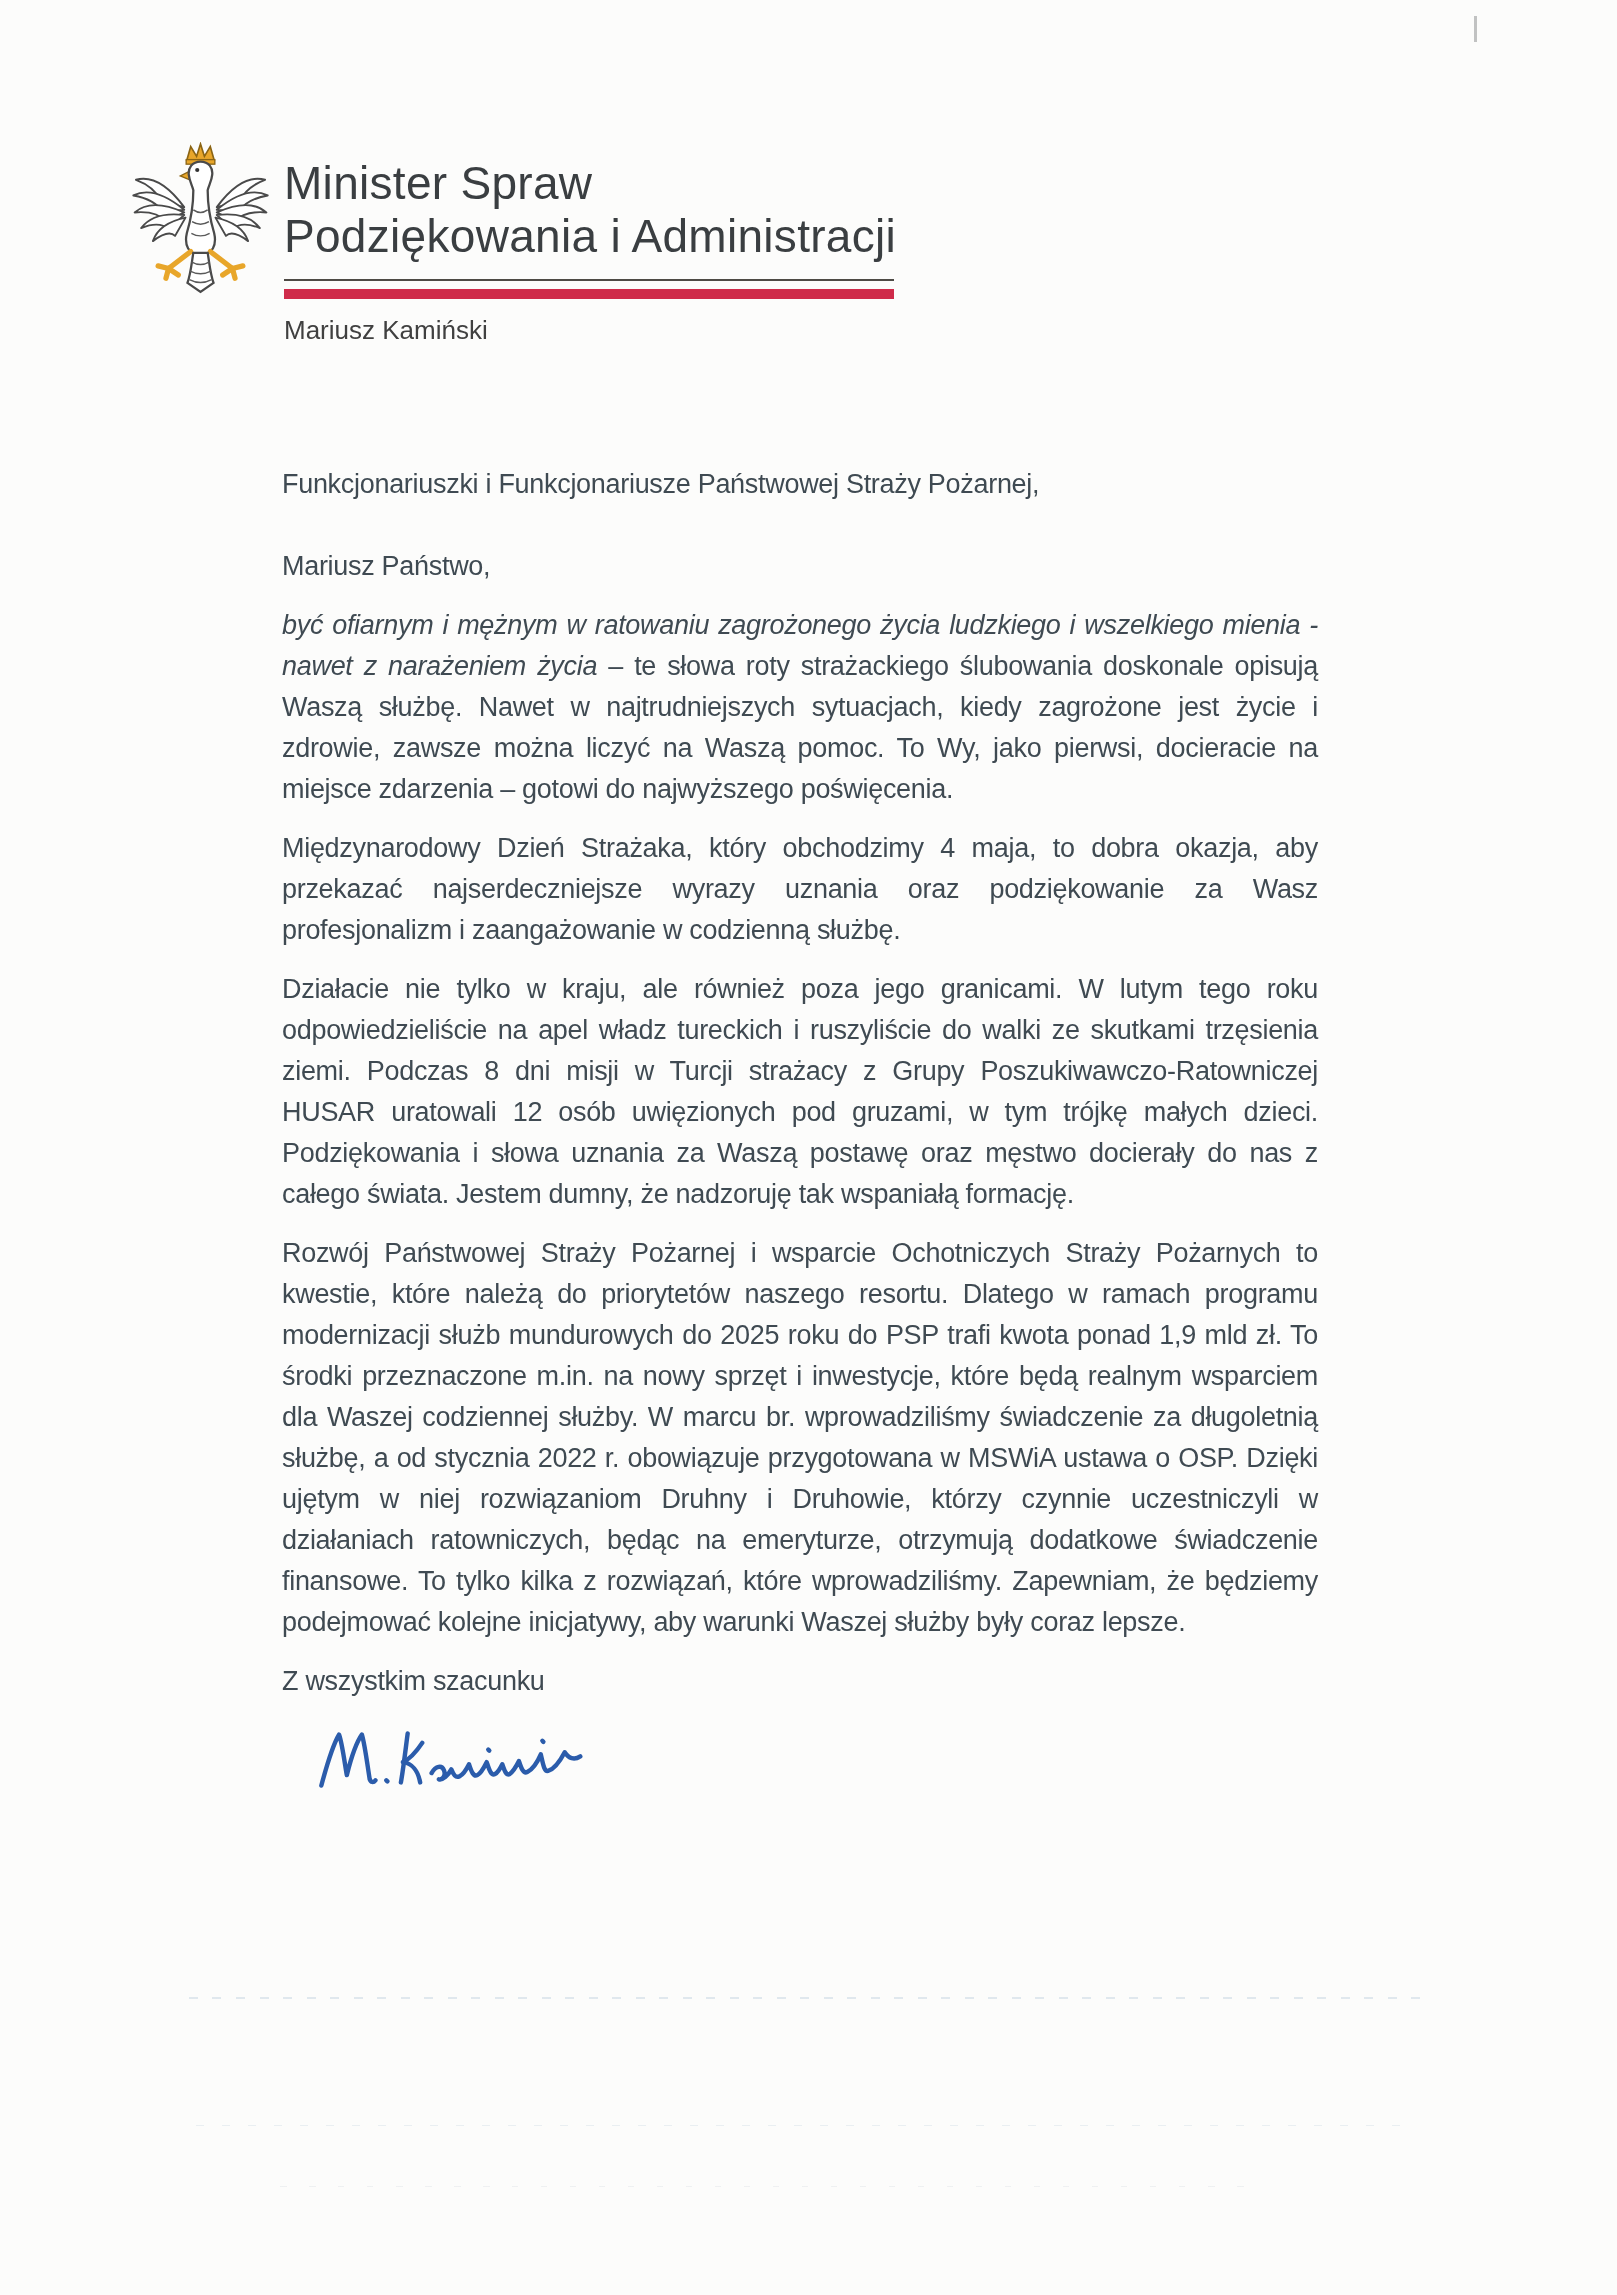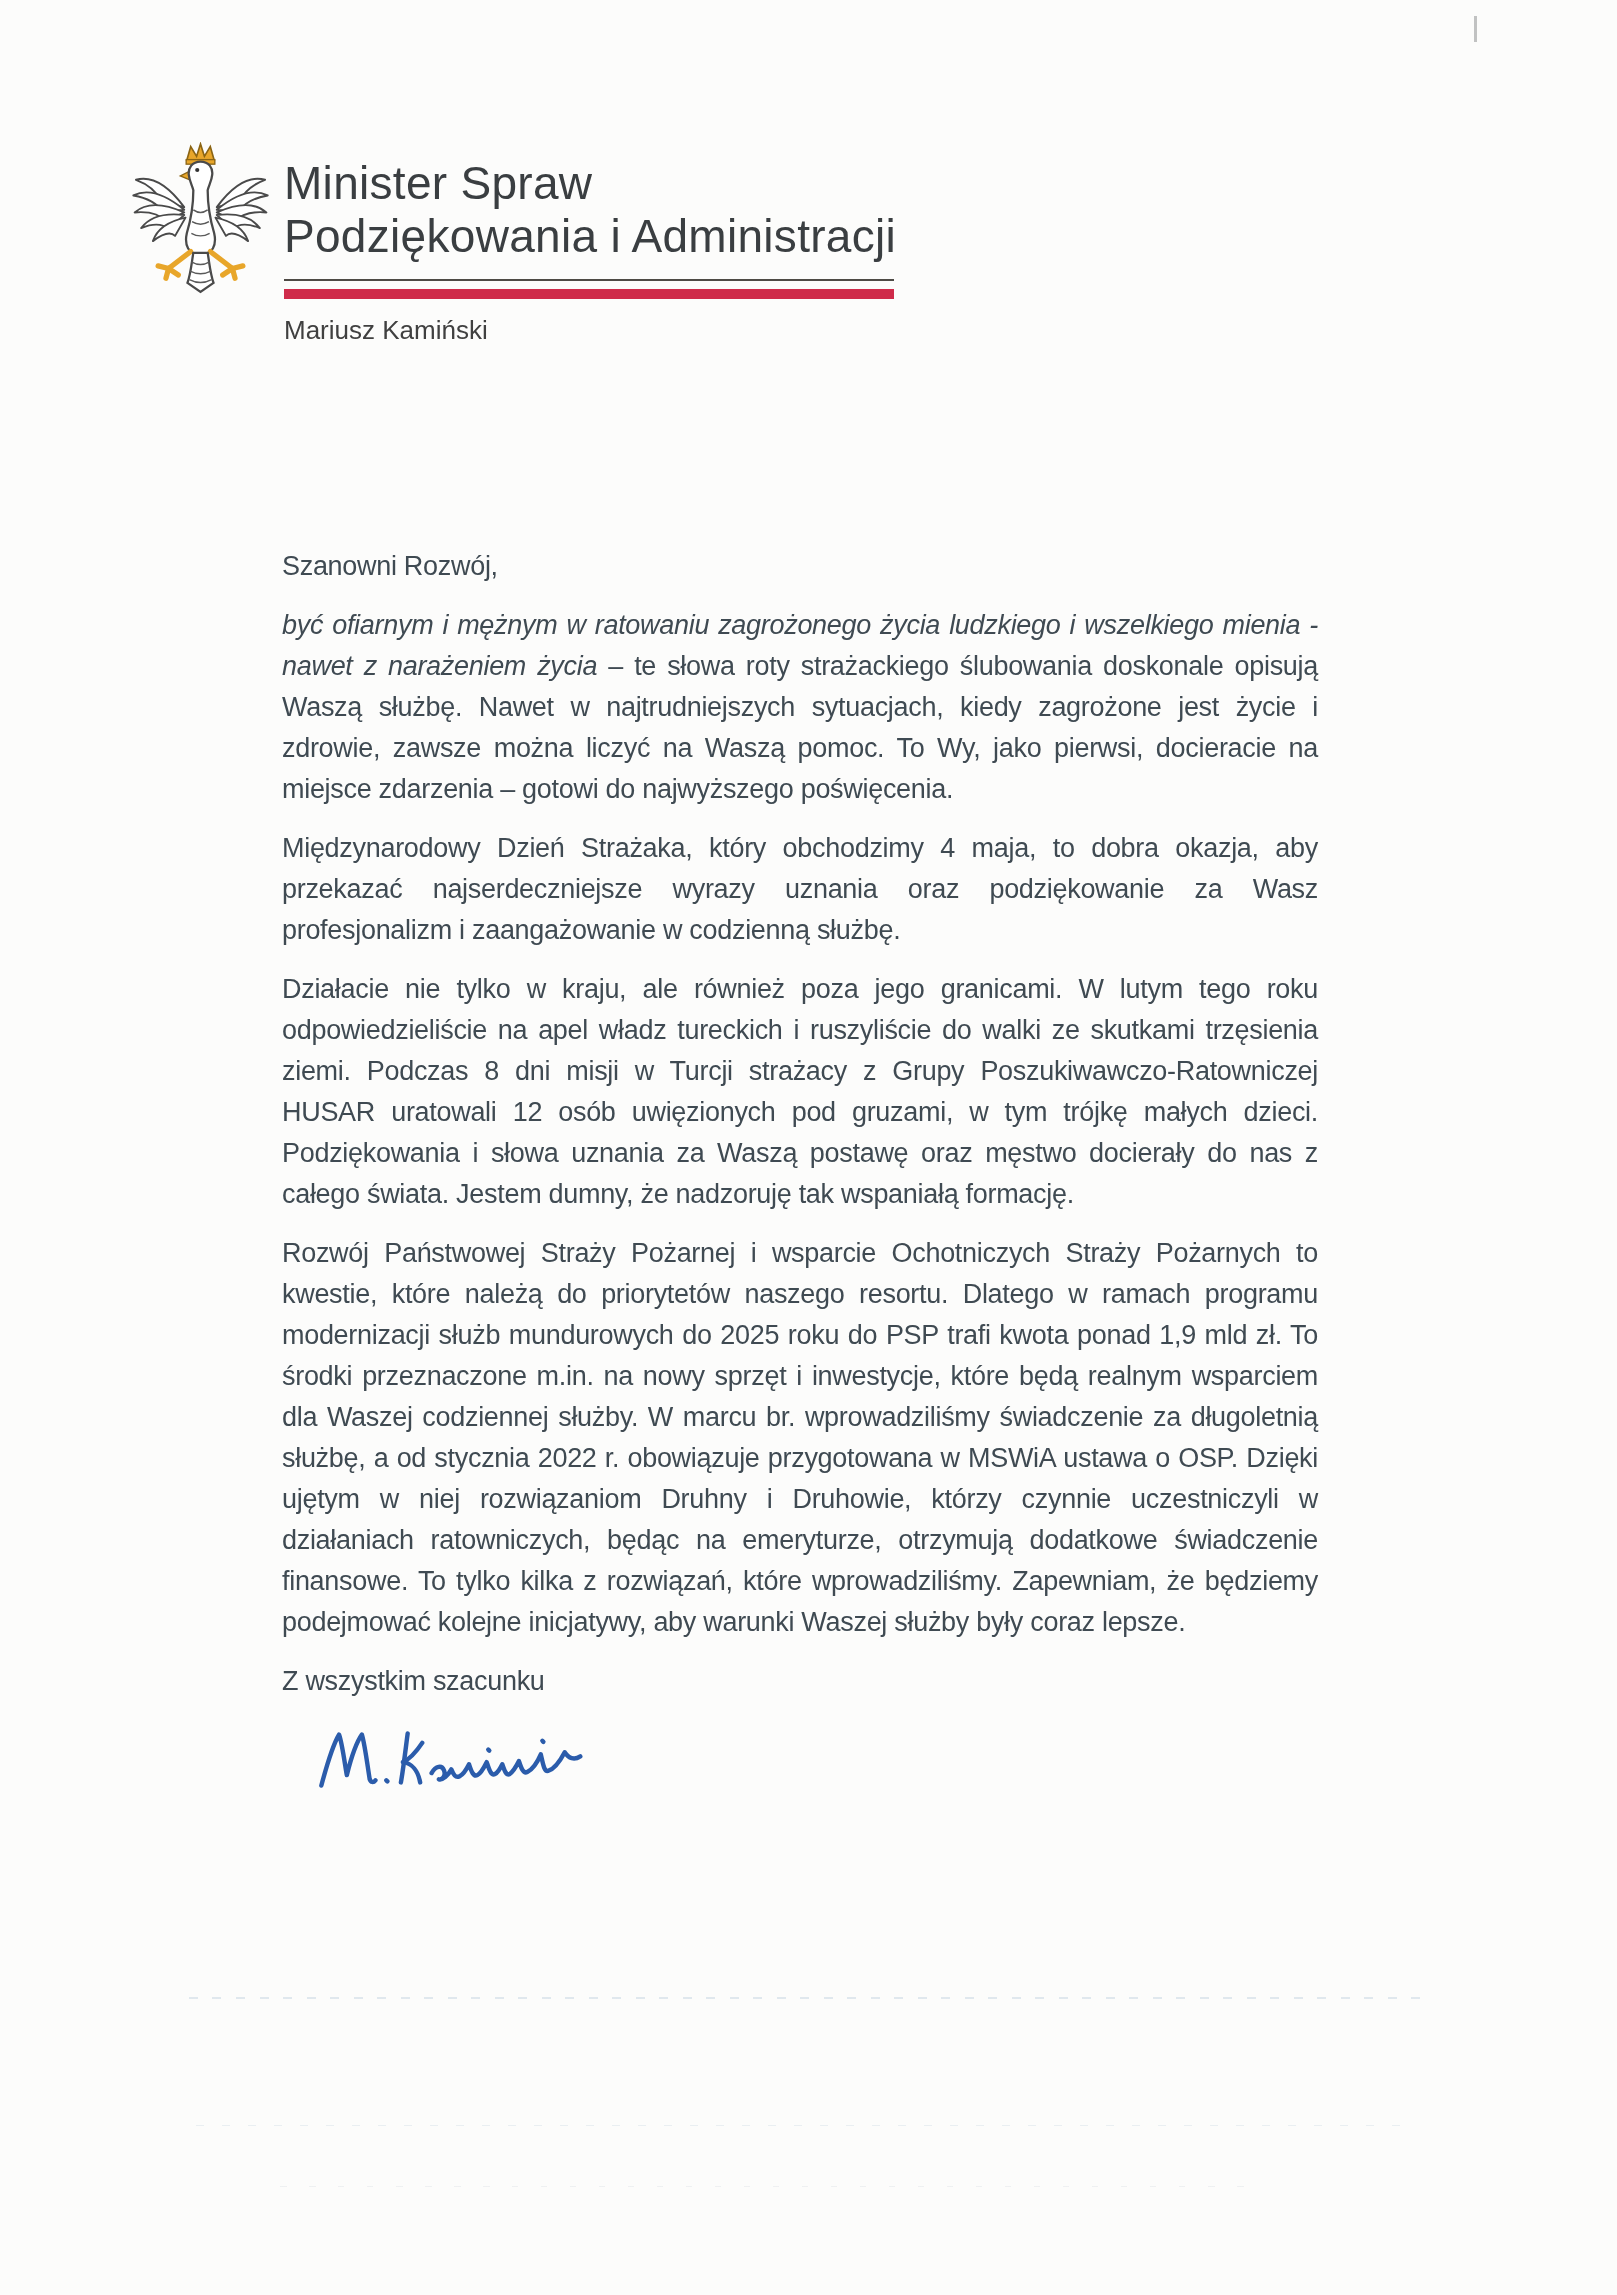--- a/index.html
+++ b/index.html
@@ -119,23 +119,23 @@
       <div class="flag">
         <div class="flag-rule"></div>
         <div class="flag-red"></div>
       </div>
       <div class="minister-name">Mariusz Kamiński</div>
     </div>
   </header>
 
   <main class="body-text">
 
-    <p class="salutation"><br>
+    <p class="salutation"><span>Funkcjonariuszki i Funkcjonariusze Państwowej Straży Pożarnej,</span><br>
       <br>
-      <span>Szanowni Rozwój,</span></p>
+      <span>Mariusz Państwo,</span></p>
 
     <p class="para"><em>być ofiarnym i mężnym w ratowaniu zagrożonego życia ludzkiego i wszelkiego mienia - nawet z narażeniem życia</em><span> – te słowa roty strażackiego ślubowania doskonale opisują Waszą służbę. Nawet w najtrudniejszych sytuacjach, kiedy zagrożone jest życie i zdrowie, zawsze można liczyć na Waszą pomoc. To Wy, jako pierwsi, docieracie na miejsce zdarzenia – gotowi do najwyższego poświęcenia.</span></p>
 
     <p class="para">Międzynarodowy Dzień Strażaka, który obchodzimy 4 maja, to dobra okazja, aby przekazać najserdeczniejsze wyrazy uznania oraz podziękowanie za Wasz profesjonalizm i zaangażowanie w codzienną służbę.</p>
 
     <p class="para">Działacie nie tylko w kraju, ale również poza jego granicami. W lutym tego roku odpowiedzieliście na apel władz tureckich i ruszyliście do walki ze skutkami trzęsienia ziemi. Podczas 8 dni misji w Turcji strażacy z Grupy Poszukiwawczo-Ratowniczej HUSAR uratowali 12 osób uwięzionych pod gruzami, w tym trójkę małych dzieci. Podziękowania i słowa uznania za Waszą postawę oraz męstwo docierały do nas z całego świata. Jestem dumny, że nadzoruję tak wspaniałą formację.</p>
 
     <p class="para">Rozwój Państwowej Straży Pożarnej i wsparcie Ochotniczych Straży Pożarnych to kwestie, które należą do priorytetów naszego resortu. Dlatego w ramach programu modernizacji służb mundurowych do 2025 roku do PSP trafi kwota ponad 1,9 mld zł. To środki przeznaczone m.in. na nowy sprzęt i inwestycje, które będą realnym wsparciem dla Waszej codziennej służby. W marcu br. wprowadziliśmy świadczenie za długoletnią służbę, a od stycznia 2022 r. obowiązuje przygotowana w MSWiA ustawa o OSP. Dzięki ujętym w niej rozwiązaniom Druhny i Druhowie, którzy czynnie uczestniczyli w działaniach ratowniczych, będąc na emeryturze, otrzymują dodatkowe świadczenie finansowe. To tylko kilka z rozwiązań, które wprowadziliśmy. Zapewniam, że będziemy podejmować kolejne inicjatywy, aby warunki Waszej służby były coraz lepsze.</p>
 
 

